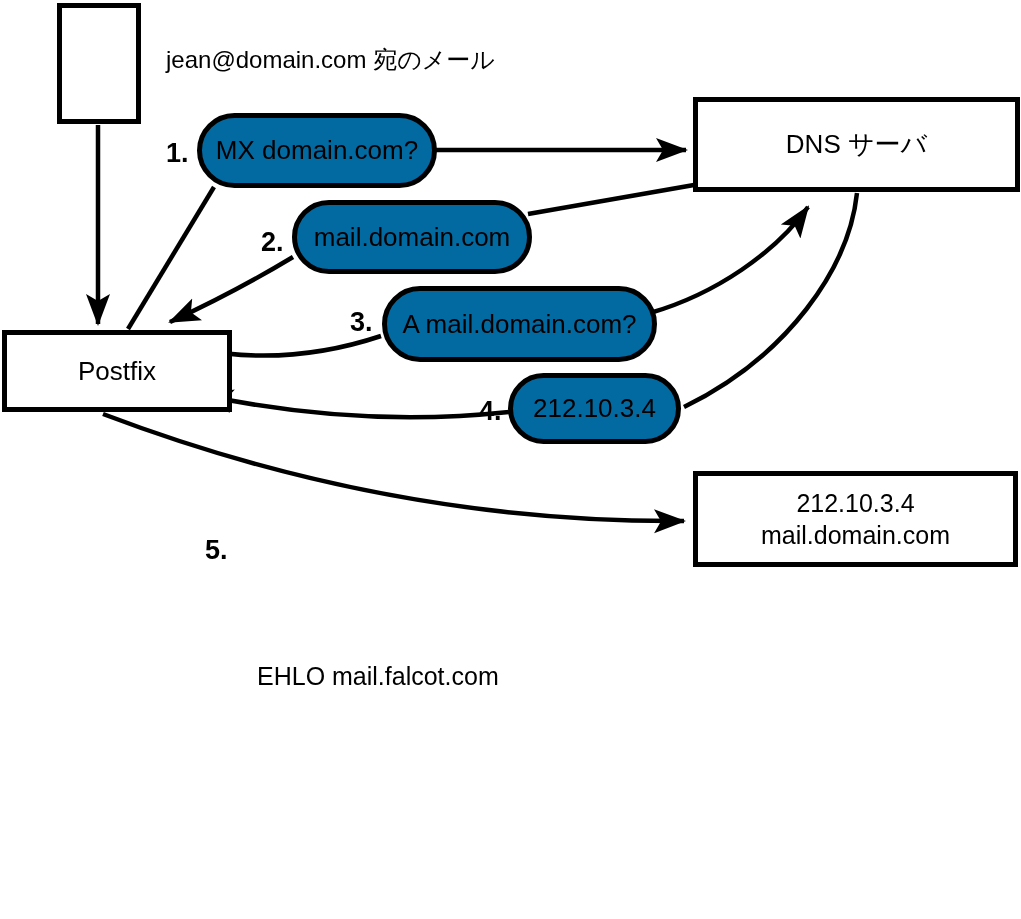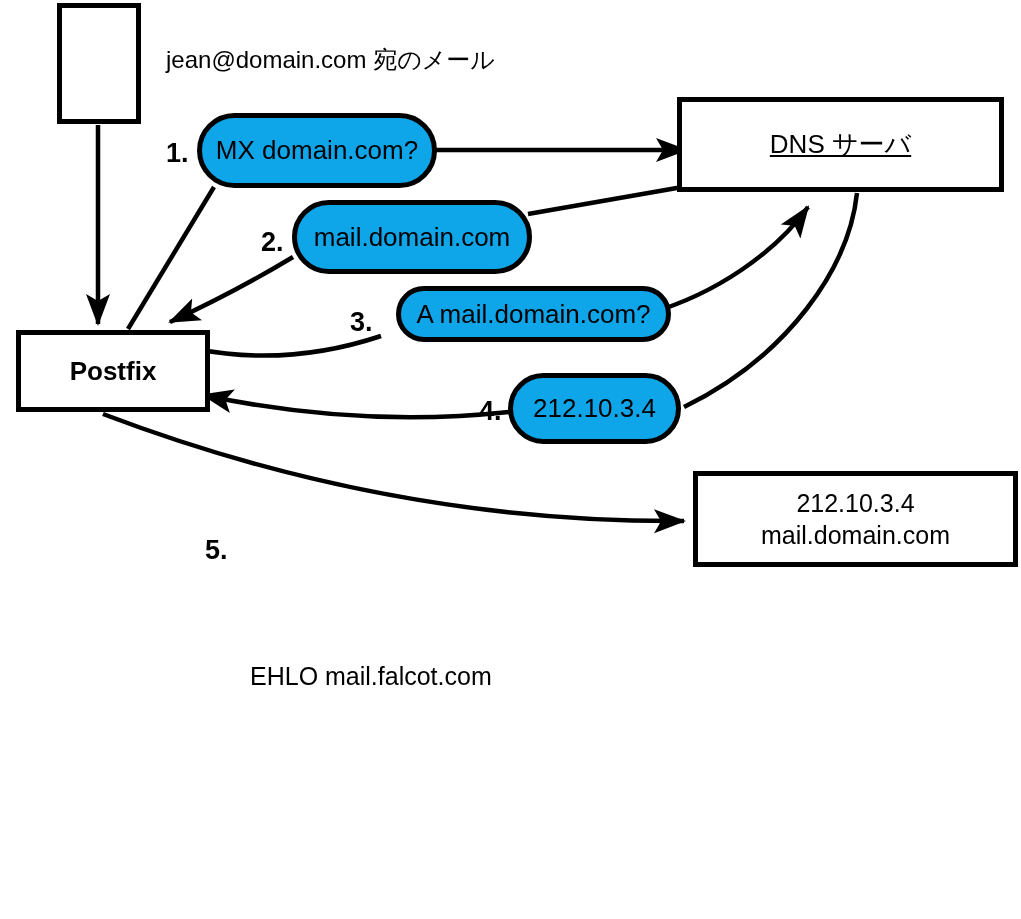--- a/index.html
+++ b/index.html
@@ -15,51 +15,51 @@
   .box {
     position:absolute;
     border:5px solid #000;
     background:#fff;
     box-sizing:border-box;
     display:flex; align-items:center; justify-content:center;
     font-size:26px;
     text-align:center;
   }
   .envelope  { left:57px;  top:3px;   width:84px;  height:121px; }
-  .box-postfix { left:16px; top:330px; width:194px; height:82px;font-weight:bold; }
-  .box-dns   { left:677px; top:97px;  width:327px; height:95px;text-decoration:underline; }
+  .box-postfix { left:2px; top:330px; width:230px; height:82px; }
+  .box-dns   { left:693px; top:97px;  width:327px; height:95px; }
   .box-mail  { left:693px; top:471px; width:325px; height:96px; flex-direction:column; line-height:32px; font-size:25px; }
   .pill {
     position:absolute;
     border:5px solid #000;
     border-radius:999px;
-    background:#0ea5e9;
+    background:#0369a1;
     box-sizing:border-box;
     display:flex; align-items:center; justify-content:center;
     font-size:26px;
     white-space:nowrap;
   }
   .pill1 { left:197px; top:113px; width:240px; height:75px; }
   .pill2 { left:292px; top:200px; width:240px; height:74px; }
-  .pill3 { left:396px; top:286px; width:275px; height:56px; }
+  .pill3 { left:382px; top:286px; width:275px; height:76px; }
   .pill4 { left:508px; top:373px; width:173px; height:71px; }
   .stepnum { position:absolute; font-weight:bold; font-size:27px; line-height:1; }
   .n1 { left:166px; top:140px; }
   .n2 { left:261px; top:229px; }
   .n3 { left:350px; top:309px; }
   .n4 { left:479px; top:398px; }
   .n5 { left:205px; top:537px; }
   .caption-mailto { position:absolute; left:166px; top:44px; font-size:24px; white-space:nowrap; }
   .caption-step5  { position:absolute; left:250px; top:536px; font-size:25px; white-space:nowrap; }
   .smtp {
     position:absolute; left:250px; top:595px;
     font-size:25px; line-height:32.5px;
     white-space:pre;
   }
-  .smtp-line { min-height:32.5px; }
+  .smtp-line { min-height:32.5px;margin-left:7px; }
 </style>
 </head>
 <body>
 
 <div class="stage">
 
   <svg class="connectors" viewBox="0 0 1021 919">
     <defs>
       <marker id="ah" markerUnits="userSpaceOnUse" markerWidth="36" markerHeight="28" refX="30" refY="13" orient="auto">
         <path d="M0,1 L32,13 L0,25 L7,13 z" fill="#000"></path>

